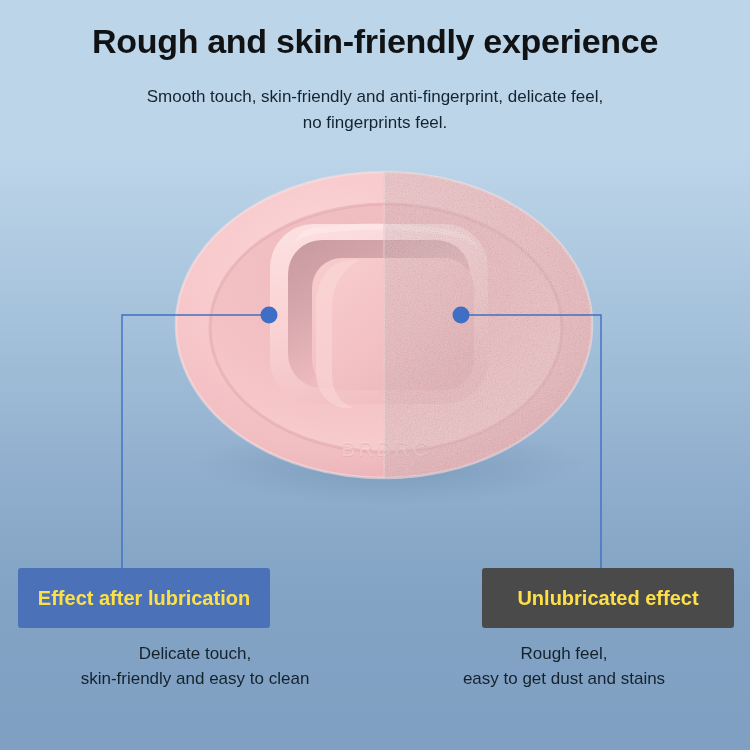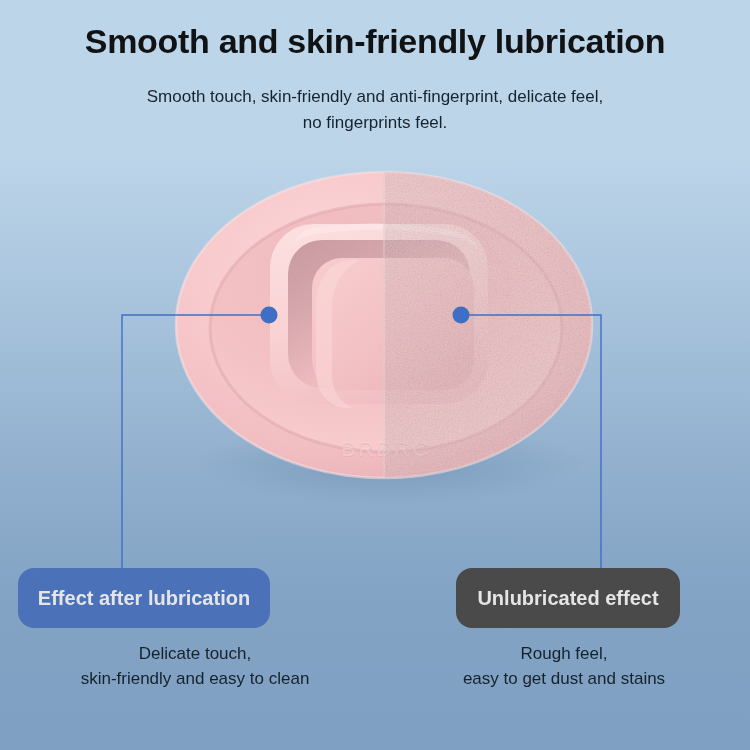--- a/index.html
+++ b/index.html
@@ -67,61 +67,61 @@
     top: 0;
     width: 750px;
     height: 750px;
     pointer-events: none;
   }
 
   
   .badge {
     position: absolute;
     height: 60px;
-    border-radius: 16px;
+    border-radius: 3px;
     display: flex;
     align-items: center;
     justify-content: center;
     font-size: 20px;
     font-weight: bold;
-    color: #e5e5e5;
+    color: #fde047;
     box-sizing: border-box;
     padding: 18px 14px;
   }
   .badge-left {
     left: 18px;
     top: 568px;
     width: 252px;
     background: #4b72b8;
   }
   .badge-right {
-    left: 456px;
+    left: 482px;
     top: 568px;
-    width: 224px;
+    width: 252px;
     background: #4a4a4a;
   }
 
   .caption {
     position: absolute;
     top: 641px;
     font-size: 17px;
     line-height: 25px;
     color: #14222d;
     text-align: center;
   }
   .caption span { display: block; }
   .caption-left  { left: 5px;   width: 380px; }
   .caption-right { left: 380px; width: 368px; }
 </style>
 </head>
 <body>
 
 <div id="poster">
 
-  <div class="headline">Smooth and skin-friendly lubrication</div>
+  <div class="headline">Rough and skin-friendly experience</div>
 
   <div class="subline">
     <span>Smooth touch, skin-friendly and anti-fingerprint, delicate feel,</span>
     <span>no fingerprints feel.</span>
   </div>
 
   <div id="stage">
     <svg width="750" height="360" viewBox="0 0 750 360" xmlns="http://www.w3.org/2000/svg">
       <defs>
 

